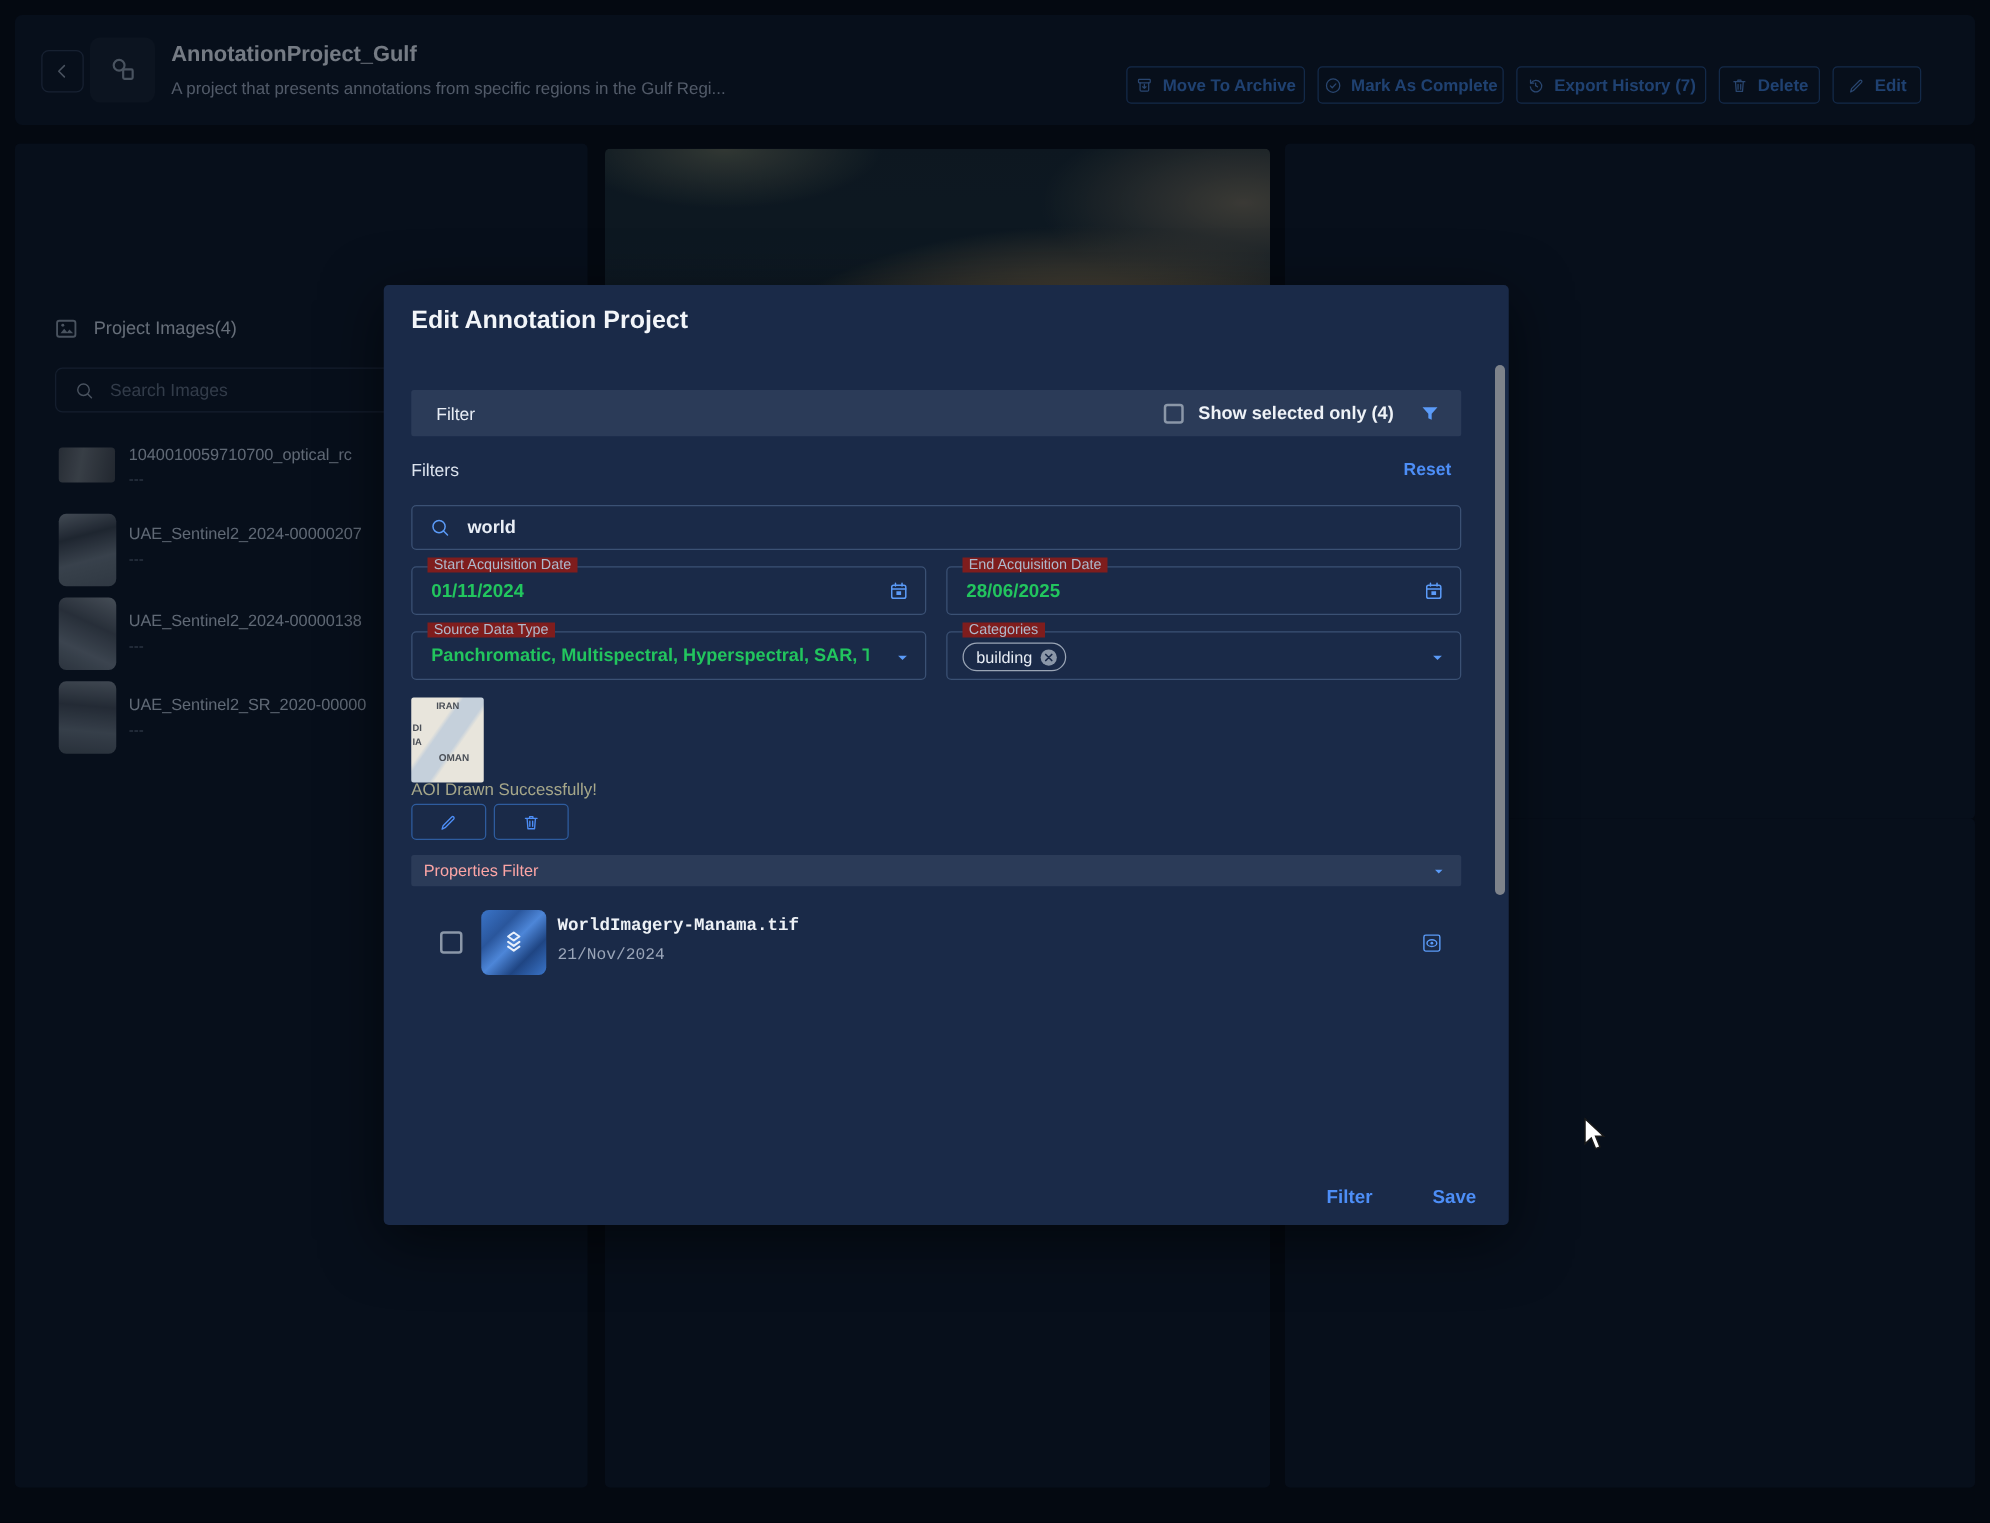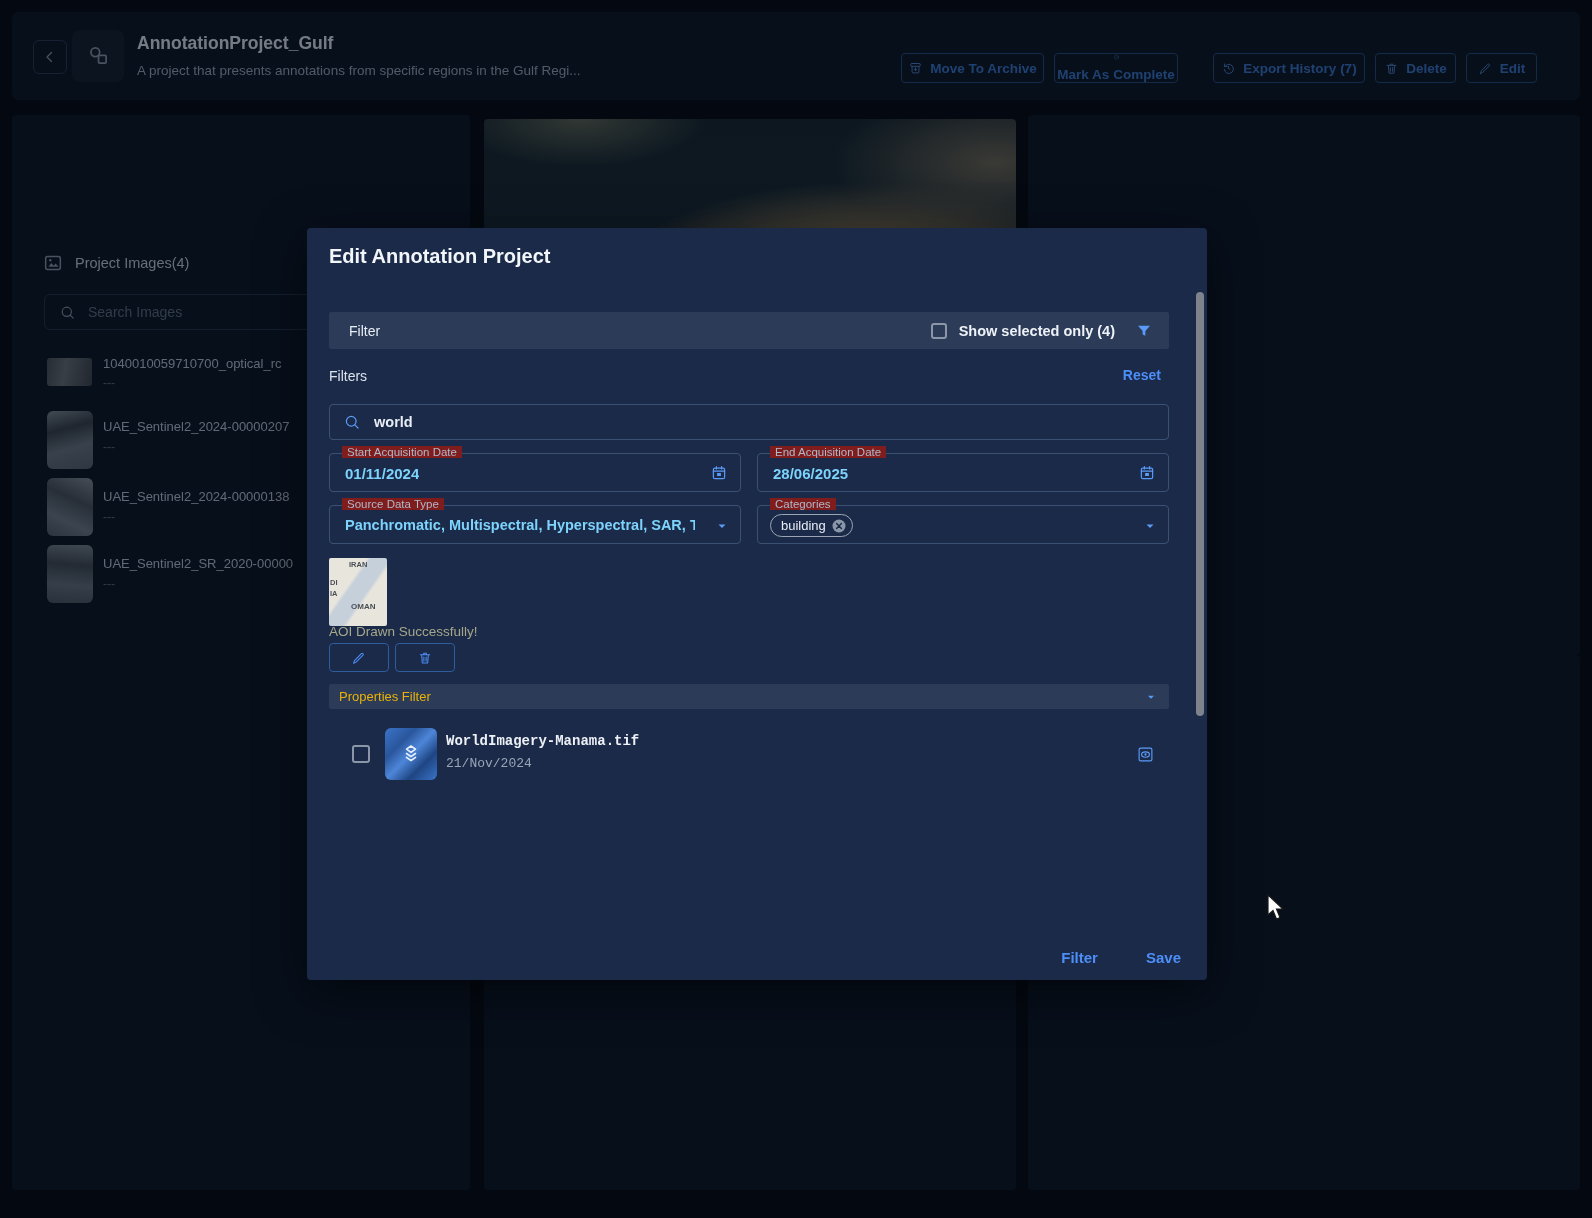--- a/index.html
+++ b/index.html
@@ -15,21 +15,21 @@
         border:1px solid #24497e;border-radius:4px;color:#3b76c9;font-size:13.5px;font-weight:700;box-sizing:border-box;}
   .itile{border-radius:6px;}
   .iname{font-size:13px;color:#b6c2d2;white-space:nowrap;overflow:hidden;}
   .imeta{font-size:12px;color:#5f6b7e;}
   .cat-name{font-size:14px;color:#b9c3d0;}
   .modal{position:absolute;left:307px;top:228px;width:900px;height:752px;background:#1a2a48;border-radius:4px;
          box-shadow:0 12px 48px rgba(0,0,0,.55);z-index:50;}
   .mbar{position:absolute;background:#2b3b58;border-radius:2px;display:flex;align-items:center;box-sizing:border-box;}
   .field{position:absolute;border:1px solid #3b5174;border-radius:4px;box-sizing:border-box;}
   .flabel{position:absolute;top:-8px;left:12px;background:#7f1d1d;padding:0 5px;font-size:11.5px;color:#aeb9cc;white-space:nowrap;}
-  .fvalue{position:absolute;left:15px;top:50%;transform:translateY(-50%);font-size:15px;font-weight:600;color:#7dd3fc;white-space:nowrap;overflow:hidden;}
+  .fvalue{position:absolute;left:15px;top:50%;transform:translateY(-50%);font-size:15px;font-weight:600;color:#22c55e;white-space:nowrap;overflow:hidden;}
   .chip{display:inline-flex;align-items:center;gap:6px;border:1px solid #9aa5b5;border-radius:12px;height:23px;
         padding:0 6px 0 10px;font-size:13px;color:#e8edf5;box-sizing:border-box;}
   .obtn{position:absolute;width:60px;height:29px;border:1px solid #2e5c9e;border-radius:4px;display:flex;align-items:center;justify-content:center;box-sizing:border-box;}
   .checkbox{border:2px solid #8b97a8;border-radius:3px;box-sizing:border-box;background:transparent;}
   .link{color:#4d8ef7;font-weight:700;}
   .overlay{position:absolute;inset:0;background:rgba(3,8,17,0.48);z-index:40;pointer-events:none;}
 </style>
 </head>
 <body>
 
@@ -51,21 +51,21 @@
     <div class="s" style="left:125px;top:51px;font-size:13.5px;color:#9aa5b8;">A project that presents annotations from specific regions in the Gulf Regi...</div>
 
     <div class="hbtn" style="left:889px;width:143px;">
       <svg width="15" height="15" viewBox="0 0 24 24">
           <rect class="ico ico-blue" x="4.5" y="4" width="15" height="4.5" rx="1"></rect>
           <path class="ico ico-blue" d="M6.5 8.5v9a1.5 1.5 0 0 0 1.5 1.5h8a1.5 1.5 0 0 0 1.5-1.5v-9"></path>
           <path class="ico ico-blue" d="M12 10.5v5m0 0l-2.1-2.1M12 15.5l2.1-2.1"></path>
         </svg>
       <span>Move To Archive</span>
     </div>
-    <div class="hbtn" style="left:1042px;width:124px;flex-direction:column;">
+    <div class="hbtn" style="left:1042px;width:149px;">
       <svg width="15" height="15" viewBox="0 0 24 24">
           <circle class="ico ico-blue" cx="12" cy="12" r="8.5"></circle>
           <path class="ico ico-blue" d="M8.5 12.3l2.4 2.4 4.6-4.9"></path>
         </svg>
       <span>Mark As Complete</span>
     </div>
     <div class="hbtn" style="left:1201px;width:152px;">
       <svg width="15" height="15" viewBox="0 0 24 24">
           <path class="ico ico-blue" d="M5.2 13.5a7.3 7.3 0 1 0 1-4.6"></path>
           <path class="ico ico-blue" d="M5.5 4.8v4.1h4.1"></path>
@@ -271,21 +271,21 @@
         </svg>
     </div>
     <div class="obtn" style="left:88px;top:415px;">
       <svg width="16" height="16" viewBox="0 0 24 24">
           <path class="ico" style="stroke:#4d8ef7;" d="M5 7h14M10 7V5h4v2M7 7l1 12.5h8L17 7"></path>
           <path class="ico" style="stroke:#4d8ef7;" d="M10.3 10.5v6M13.7 10.5v6"></path>
         </svg>
     </div>
 
     <div class="mbar" style="left:22px;top:456px;width:840px;height:25px;padding:0 12px 0 10px;">
-      <span style="font-size:13px;color:#eab308;">Properties Filter</span>
+      <span style="font-size:13px;color:#fca5a5;">Properties Filter</span>
       <svg style="margin-left:auto;" width="12" height="12" viewBox="0 0 24 24">
           <path d="M6 9.5l6 6 6-6z" fill="#5b9bf8"></path>
         </svg>
     </div>
 
     <div class="s" style="left:22px;top:494px;width:840px;height:64px;font-family:Liberation Mono, monospace;">
       <span class="checkbox s" style="left:23px;top:23px;width:18px;height:18px;"></span>
       <div class="s" style="left:56px;top:6px;width:52px;height:52px;border-radius:6px;
            background:linear-gradient(135deg,#3a74c8 0%,#2a569c 30%,#4d86d8 50%,#1f4583 72%,#3a74c8 100%);
            display:flex;align-items:center;justify-content:center;">

